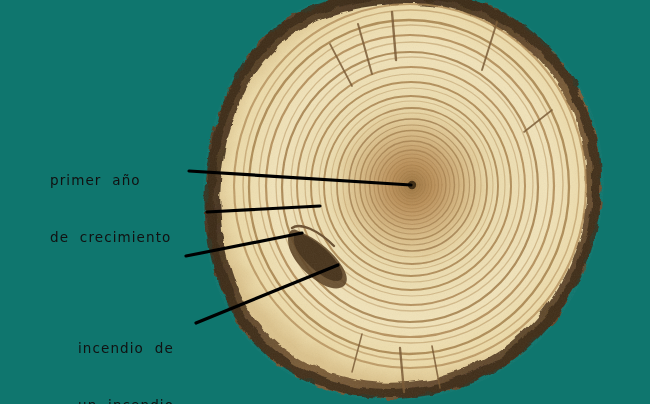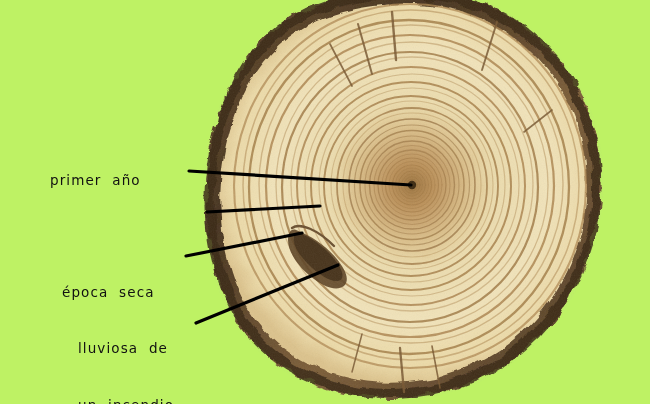--- a/index.html
+++ b/index.html
@@ -1,19 +1,19 @@
 <!DOCTYPE html>
 <html><head>
 <meta charset="utf-8">
 <title>Corte transversal de tronco</title>
 <style>
   html,body{margin:0;padding:0;background:#ffffff;}
   body{width:650px;height:404px;overflow:hidden;
        font-family:"DejaVu Sans","Liberation Sans",sans-serif;}
-  #stage{position:relative;width:650px;height:404px;background:#bef264;}
+  #stage{position:relative;width:650px;height:404px;background:#0f766e;}
   #figure{position:absolute;left:0;top:0;width:650px;height:404px;}
   .label{position:absolute;color:#111111;font-size:13.5px;line-height:19px;
          letter-spacing:1.1px;white-space:pre;font-weight:400;}
   .label span{display:block;}
 </style>
 </head>
 <body>
 
 <div id="stage">
 
@@ -178,25 +178,23 @@
     <g id="leaders" stroke="#000000" stroke-linecap="round">
         <line x1="189" y1="171" x2="411" y2="185" stroke="#000000" stroke-width="3.2"></line>
         <line x1="207" y1="212" x2="320" y2="206" stroke="#000000" stroke-width="3.2"></line>
         <line x1="186" y1="256" x2="302" y2="233" stroke="#000000" stroke-width="3.2"></line>
         <line x1="196" y1="323" x2="338" y2="265" stroke="#000000" stroke-width="3.2"></line>
       </g>
   </svg>
 
   <div class="label" id="lbl0" style="left: 50px; top: 133px;">
     <span>primer  año</span>
+    <span>de  crecimiento</span>
   </div>
 
 
-  <div class="label" id="lbl2" style="left: 62px; top: 245px;">
-    <span>época  seca</span>
-  </div>
 
   <div class="label" id="lbl3" style="left: 78px; top: 301px;">
-    <span>lluviosa  de</span>
+    <span>incendio  de</span>
     <span>un  incendio</span>
   </div>
 
 </div>
 
 </body></html>

